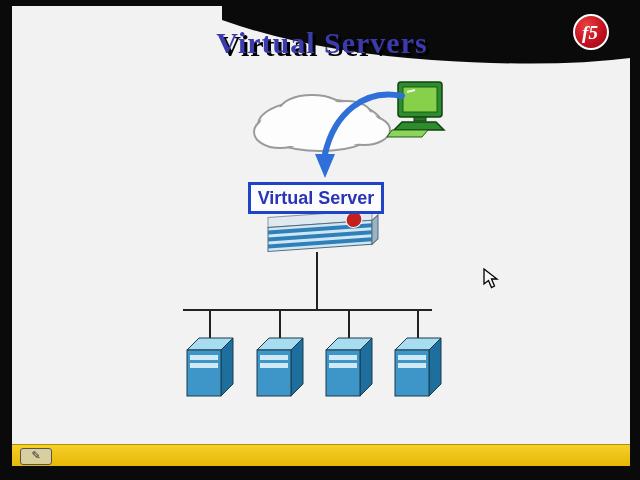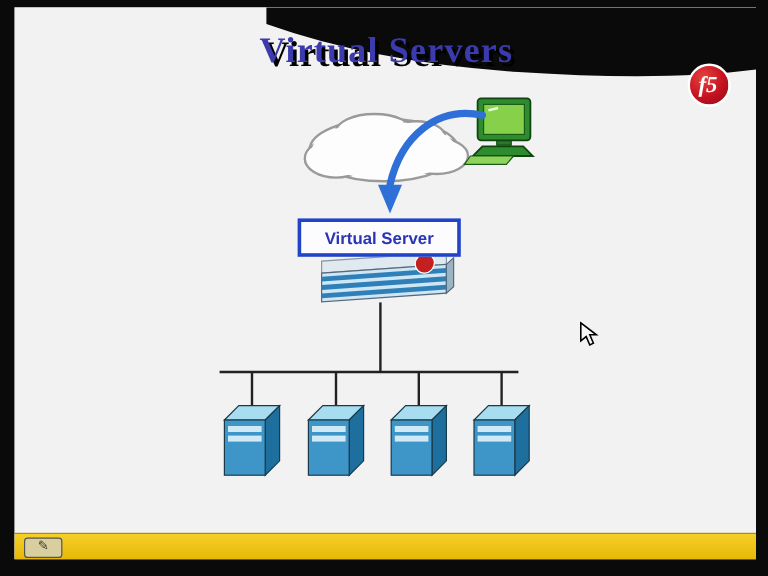--- a/index.html
+++ b/index.html
@@ -14,38 +14,38 @@
   .swoosh-svg{position:absolute;left:0;top:0;width:618px;height:90px;}
   #slide-title{
     position:absolute;left:140px;top:20px;width:340px;text-align:center;
     font-family:"Liberation Serif",serif;font-weight:700;font-size:30px;
     color:#3b3bad;text-shadow:3px 3px 0 #000;letter-spacing:1px;z-index:5;
   }
   #f5-logo{
     position:absolute;left:561px;top:8px;width:36px;height:36px;border-radius:50%;
     background:radial-gradient(circle at 35% 30%, #e84040 0%, #c41220 55%, #8f0a14 100%);
     border:2px solid #fff;box-sizing:border-box;z-index:6;
-    display:flex;align-items:center;justify-content:center;margin-top:39px;
+    display:flex;align-items:center;justify-content:center;
   }
   #f5-logo span{
     font-family:"Liberation Serif",serif;font-style:italic;font-weight:700;
     color:#fff;font-size:19px;line-height:1;padding-right:2px;
   }
   #diagram-svg{position:absolute;left:0;top:0;width:618px;height:438px;z-index:2;}
   #internet-label{
     position:absolute;left:258px;top:111px;width:100px;text-align:center;
     font-weight:700;font-size:13px;color:#111;z-index:3;
   }
   #virtual-server-box{
     position:absolute;left:236px;top:176px;width:130px;height:26px;
     border:3px solid #2143c8;background:#fcfcff;z-index:3;
     display:flex;align-items:center;justify-content:center;
   }
   #virtual-server-box span{
-    font-weight:700;font-size:14px;color:#2a35b5;
+    font-weight:700;font-size:18px;color:#2a35b5;
   }
   #bottom-bar{
     position:absolute;left:0;top:438px;width:618px;height:22px;
     background:linear-gradient(#f6cf2a,#e6b704);border-top:1px solid #b28e00;z-index:7;
   }
   #pen-button{
     position:absolute;left:8px;top:3px;width:30px;height:15px;
     background:#d9cf9e;border:1px solid #555;border-radius:3px;
     font-size:11px;line-height:13px;text-align:center;color:#333;cursor:pointer;
   }

